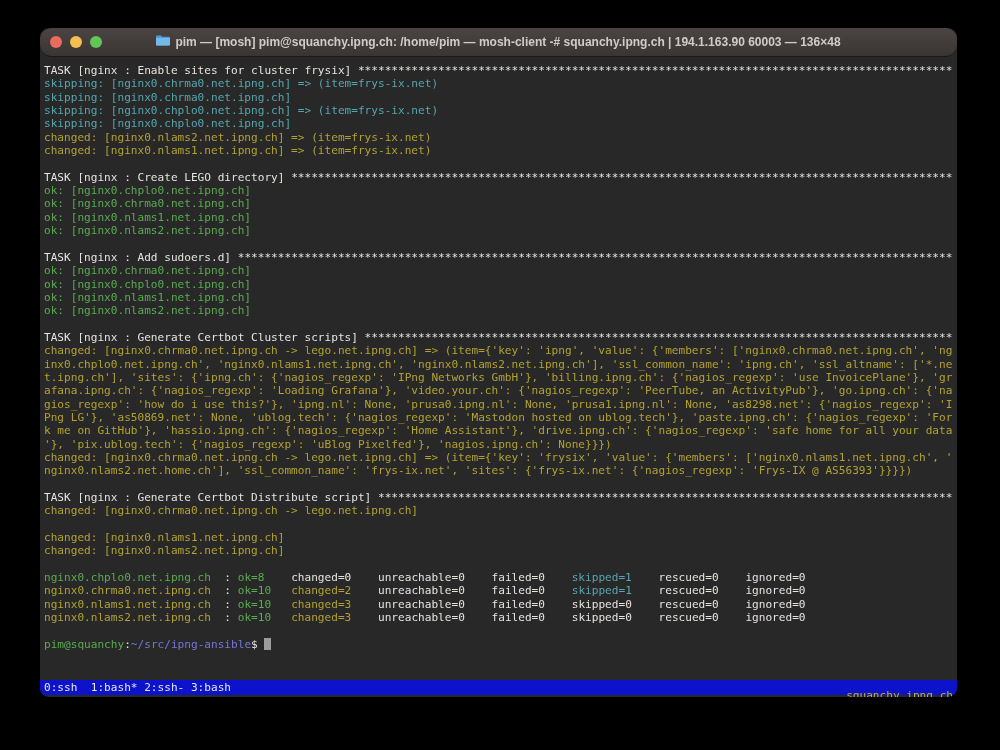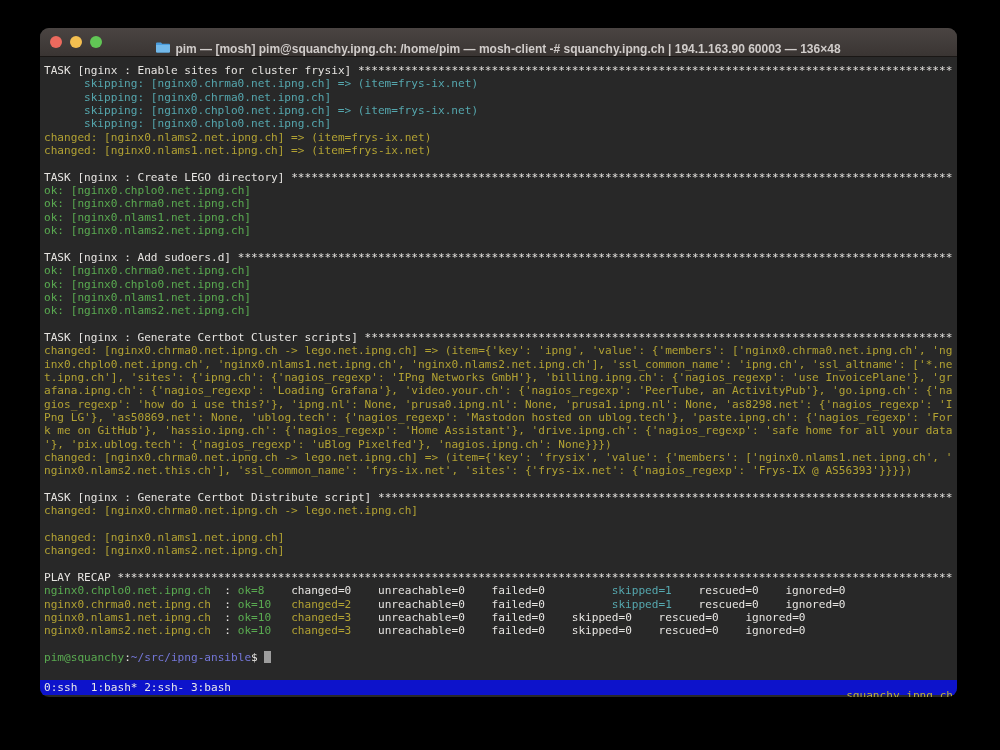--- a/index.html
+++ b/index.html
@@ -8,21 +8,21 @@
   .window{
     position:absolute;left:40px;top:28px;width:917px;height:669px;
     background:var(--term-bg);border-radius:9px;overflow:hidden;
     display:flex;flex-direction:column;
     box-shadow:0 22px 50px rgba(0,0,0,.65);
   }
   .titlebar{
     flex:0 0 auto;height:28px;position:relative;
     background:linear-gradient(var(--titlebar-top),var(--titlebar-bottom));
     border-bottom:1px solid #1a1715;
-    display:flex;align-items:flex-end;justify-content:center;
+    display:flex;align-items:center;justify-content:center;border-radius:12px;
   }
   .traffic{position:absolute;left:10px;top:0;height:28px;display:flex;align-items:center;gap:8px;}
   .light{width:12px;height:12px;border-radius:50%;}
   .light.close{background:var(--light-red);}
   .light.min{background:var(--light-yellow);}
   .light.zoom{background:var(--light-green);}
   .title{
     display:flex;align-items:center;gap:5px;max-width:840px;
     font-family:"Liberation Sans",sans-serif;font-size:12px;font-weight:bold;
     color:var(--title-fg);white-space:nowrap;overflow:hidden;
@@ -33,21 +33,21 @@
     flex:1 1 auto;position:relative;
     padding:7px 3px 12px 4px;
     font-family:"DejaVu Sans Mono",monospace;
     font-size:11.1px;line-height:13.35px;
     color:var(--fg);
   }
   .line{height:13.35px;white-space:pre;overflow:hidden;}
   .c-fg{color:var(--fg);}
   .c-green{color:var(--green);}
   .c-yellow{color:var(--yellow);}
-  .c-cyan{color:var(--cyan);margin-left:40px;}
+  .c-cyan{color:var(--cyan);}
   .c-path{color:var(--path);}
   .b{font-weight:normal;}
   .cursor{display:inline-block;width:7px;height:12px;background:var(--cursor);vertical-align:-2px;}
 
   .statusbar{
     flex:0 0 auto;height:15px;margin-bottom:2px;
     background:var(--sb-bg);
     display:flex;justify-content:space-between;align-items:center;
     padding:0 4px;
     font-family:"DejaVu Sans Mono",monospace;font-size:11.1px;
@@ -101,29 +101,28 @@
       <div class="line"><span class="c-fg">TASK [nginx : Generate Certbot Cluster scripts] </span><span class="c-fg">****************************************************************************************</span></div>
       <div class="line"><span class="c-yellow">changed: [nginx0.chrma0.net.ipng.ch -&gt; lego.net.ipng.ch] =&gt; (item={'key': 'ipng', 'value': {'members': ['nginx0.chrma0.net.ipng.ch', 'ng</span></div>
       <div class="line"><span class="c-yellow">inx0.chplo0.net.ipng.ch', 'nginx0.nlams1.net.ipng.ch', 'nginx0.nlams2.net.ipng.ch'], 'ssl_common_name': 'ipng.ch', 'ssl_altname': ['*.ne</span></div>
       <div class="line"><span class="c-yellow">t.ipng.ch'], 'sites': {'ipng.ch': {'nagios_regexp': 'IPng Networks GmbH'}, 'billing.ipng.ch': {'nagios_regexp': 'use InvoicePlane'}, 'gr</span></div>
       <div class="line"><span class="c-yellow">afana.ipng.ch': {'nagios_regexp': 'Loading Grafana'}, 'video.your.ch': {'nagios_regexp': 'PeerTube, an ActivityPub'}, 'go.ipng.ch': {'na</span></div>
       <div class="line"><span class="c-yellow">gios_regexp': 'how do i use this?'}, 'ipng.nl': None, 'prusa0.ipng.nl': None, 'prusa1.ipng.nl': None, 'as8298.net': {'nagios_regexp': 'I</span></div>
       <div class="line"><span class="c-yellow">Png LG'}, 'as50869.net': None, 'ublog.tech': {'nagios_regexp': 'Mastodon hosted on ublog.tech'}, 'paste.ipng.ch': {'nagios_regexp': 'For</span></div>
       <div class="line"><span class="c-yellow">k me on GitHub'}, 'hassio.ipng.ch': {'nagios_regexp': 'Home Assistant'}, 'drive.ipng.ch': {'nagios_regexp': 'safe home for all your data</span></div>
       <div class="line"><span class="c-yellow">'}, 'pix.ublog.tech': {'nagios_regexp': 'uBlog Pixelfed'}, 'nagios.ipng.ch': None}}})</span></div>
       <div class="line"><span class="c-yellow">changed: [nginx0.chrma0.net.ipng.ch -&gt; lego.net.ipng.ch] =&gt; (item={'key': 'frysix', 'value': {'members': ['nginx0.nlams1.net.ipng.ch', '</span></div>
-      <div class="line"><span class="c-yellow">nginx0.nlams2.net.this.ch'], 'ssl_common_name': 'frys-ix.net', 'sites': {'frys-ix.net': {'nagios_regexp': 'Frys-IX @ AS56393'}}}})</span></div>
+      <div class="line"><span class="c-yellow">nginx0.nlams2.net.home.ch'], 'ssl_common_name': 'frys-ix.net', 'sites': {'frys-ix.net': {'nagios_regexp': 'Frys-IX @ AS56393'}}}})</span></div>
       <div class="line"></div>
       <div class="line"><span class="c-fg">TASK [nginx : Generate Certbot Distribute script] </span><span class="c-fg">**************************************************************************************</span></div>
       <div class="line"><span class="c-yellow">changed: [nginx0.chrma0.net.ipng.ch -&gt; lego.net.ipng.ch]</span></div>
       <div class="line"></div>
       <div class="line"><span class="c-yellow">changed: [nginx0.nlams1.net.ipng.ch]</span></div>
       <div class="line"><span class="c-yellow">changed: [nginx0.nlams2.net.ipng.ch]</span></div>
       <div class="line"></div>
-      <div class="line"><span class="c-fg">PLAY RECAP </span><span class="c-fg">*****************************************************************************************************************************</span></div>
       <div class="line"><span class="c-green">nginx0.chplo0.net.ipng.ch</span><span class="c-fg">  : </span><span class="c-green">ok=8</span><span class="c-fg">    </span><span class="c-fg">changed=0</span><span class="c-fg">    </span><span class="c-fg">unreachable=0</span><span class="c-fg">    </span><span class="c-fg">failed=0</span><span class="c-fg">    </span><span class="c-cyan">skipped=1</span><span class="c-fg">    </span><span class="c-fg">rescued=0</span><span class="c-fg">    </span><span class="c-fg">ignored=0</span></div>
       <div class="line"><span class="c-yellow">nginx0.chrma0.net.ipng.ch</span><span class="c-fg">  : </span><span class="c-green">ok=10</span><span class="c-fg">   </span><span class="c-yellow">changed=2</span><span class="c-fg">    </span><span class="c-fg">unreachable=0</span><span class="c-fg">    </span><span class="c-fg">failed=0</span><span class="c-fg">    </span><span class="c-cyan">skipped=1</span><span class="c-fg">    </span><span class="c-fg">rescued=0</span><span class="c-fg">    </span><span class="c-fg">ignored=0</span></div>
       <div class="line"><span class="c-yellow">nginx0.nlams1.net.ipng.ch</span><span class="c-fg">  : </span><span class="c-green">ok=10</span><span class="c-fg">   </span><span class="c-yellow">changed=3</span><span class="c-fg">    </span><span class="c-fg">unreachable=0</span><span class="c-fg">    </span><span class="c-fg">failed=0</span><span class="c-fg">    </span><span class="c-fg">skipped=0</span><span class="c-fg">    </span><span class="c-fg">rescued=0</span><span class="c-fg">    </span><span class="c-fg">ignored=0</span></div>
       <div class="line"><span class="c-yellow">nginx0.nlams2.net.ipng.ch</span><span class="c-fg">  : </span><span class="c-green">ok=10</span><span class="c-fg">   </span><span class="c-yellow">changed=3</span><span class="c-fg">    </span><span class="c-fg">unreachable=0</span><span class="c-fg">    </span><span class="c-fg">failed=0</span><span class="c-fg">    </span><span class="c-fg">skipped=0</span><span class="c-fg">    </span><span class="c-fg">rescued=0</span><span class="c-fg">    </span><span class="c-fg">ignored=0</span></div>
       <div class="line"></div>
       <div class="line"><span class="c-green b">pim@squanchy</span><span class="c-fg">:</span><span class="c-path b">~/src/ipng-ansible</span><span class="c-fg">$ </span><span class="cursor"></span></div>
     </div>
 
   <div class="statusbar">
     <span class="sb-left">0:ssh  1:bash* 2:ssh- 3:bash</span>

